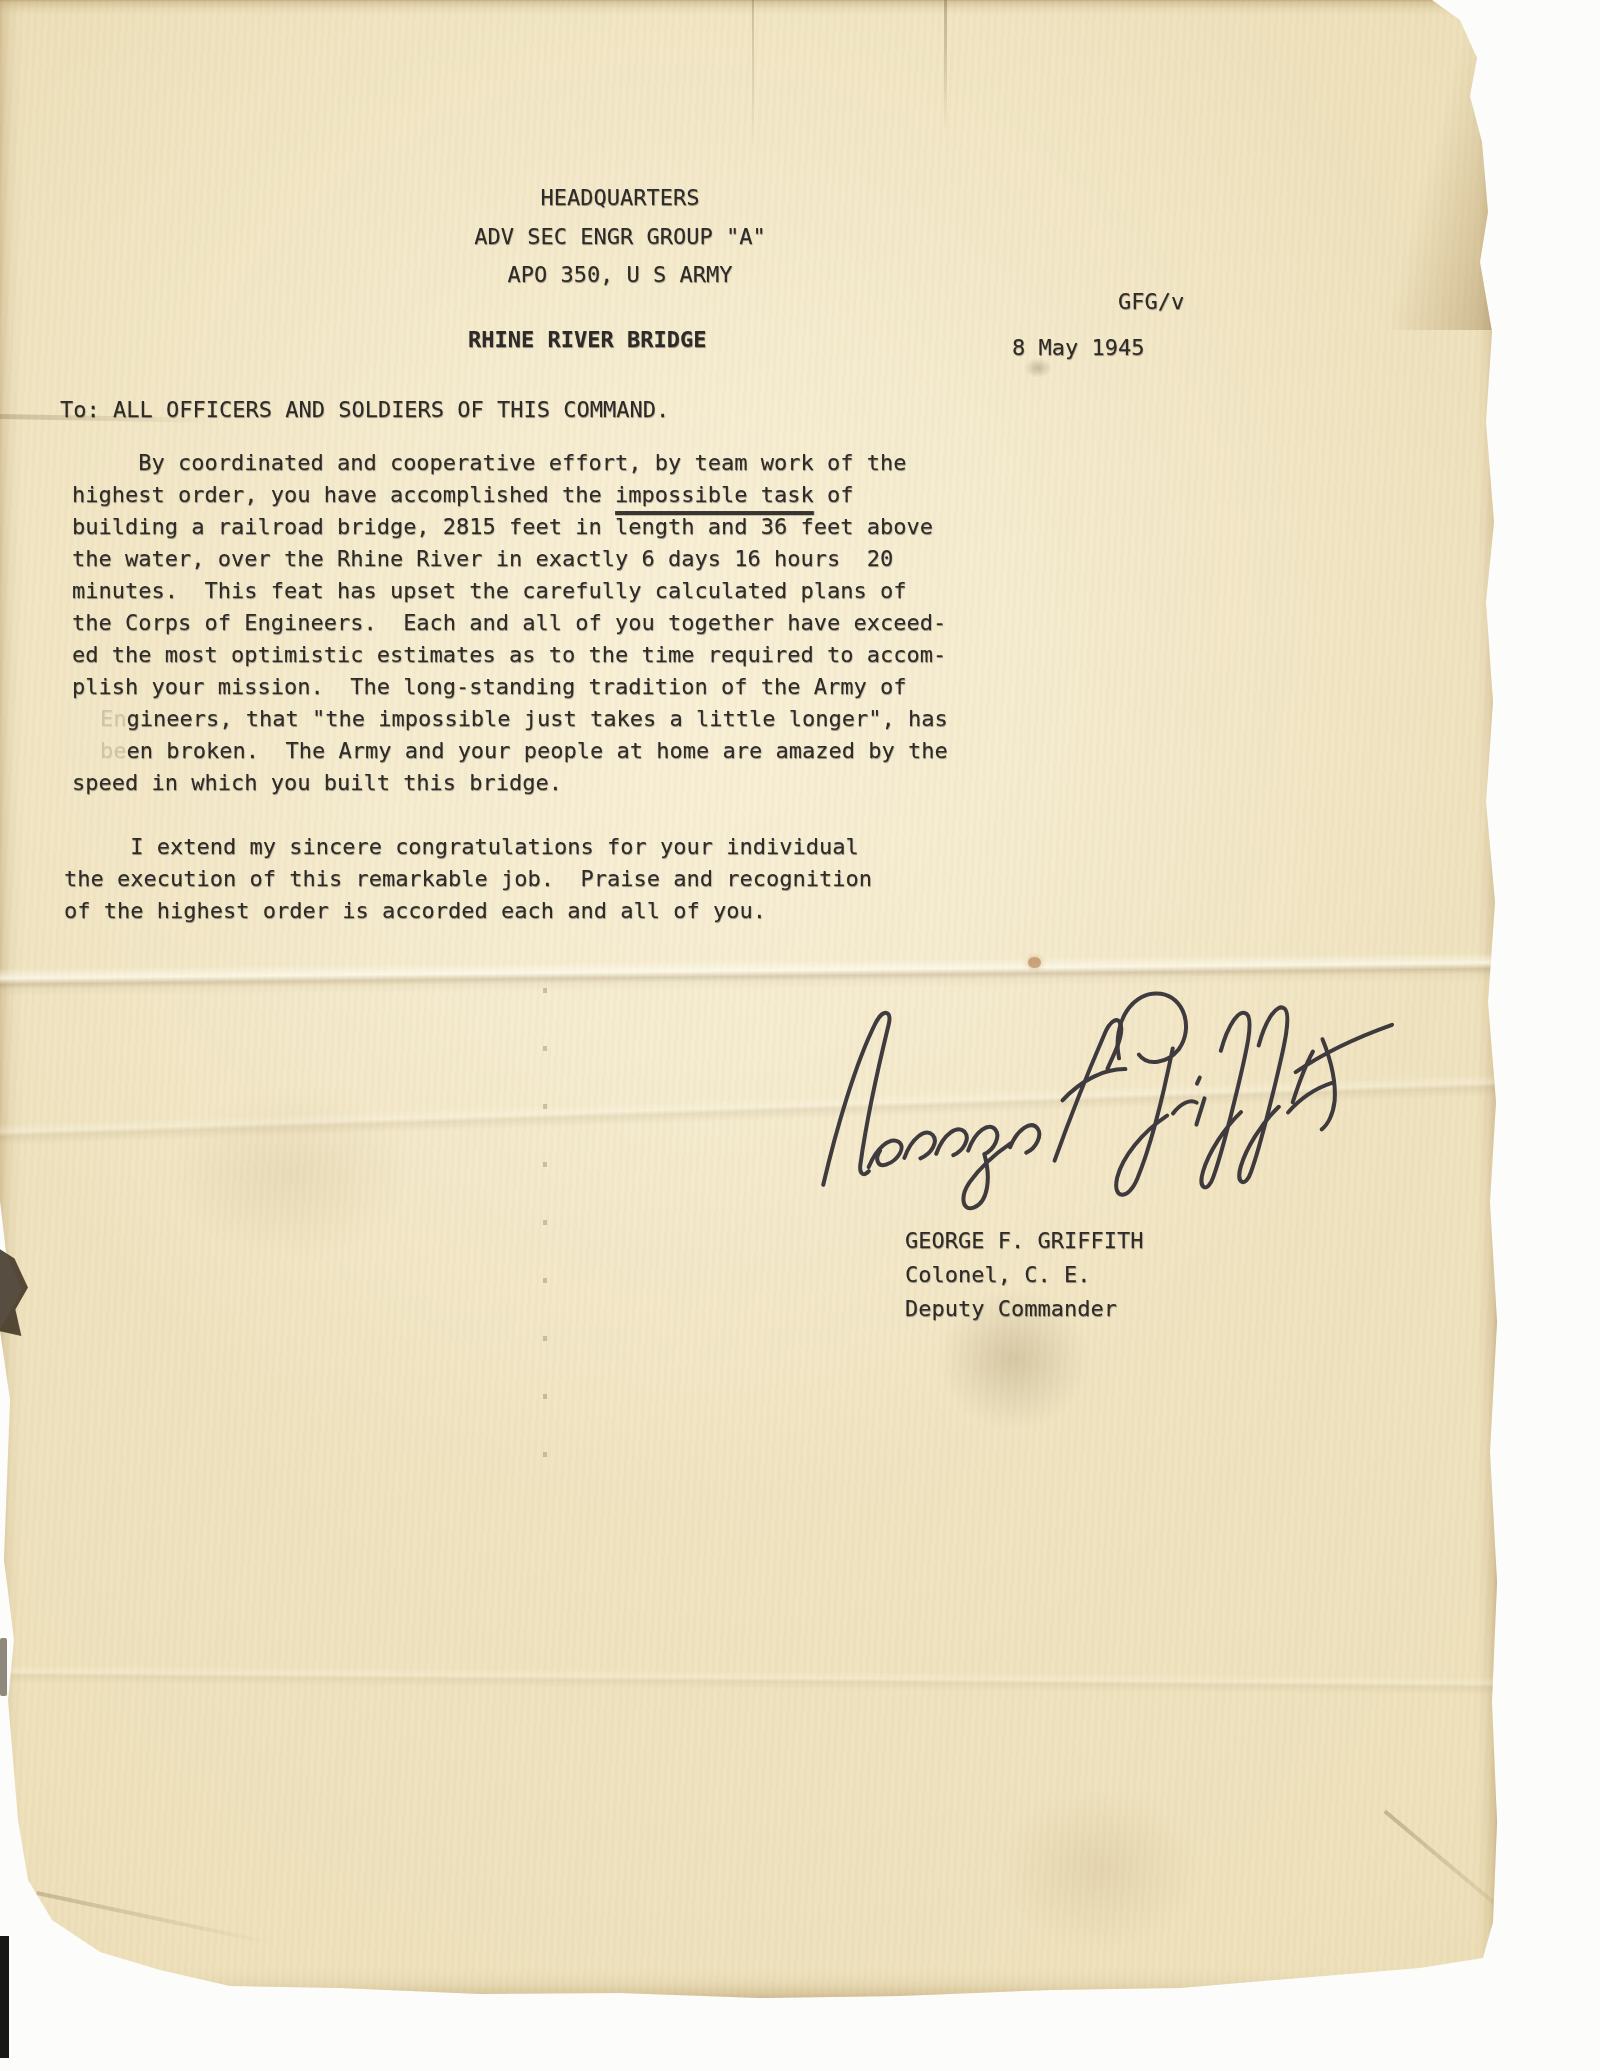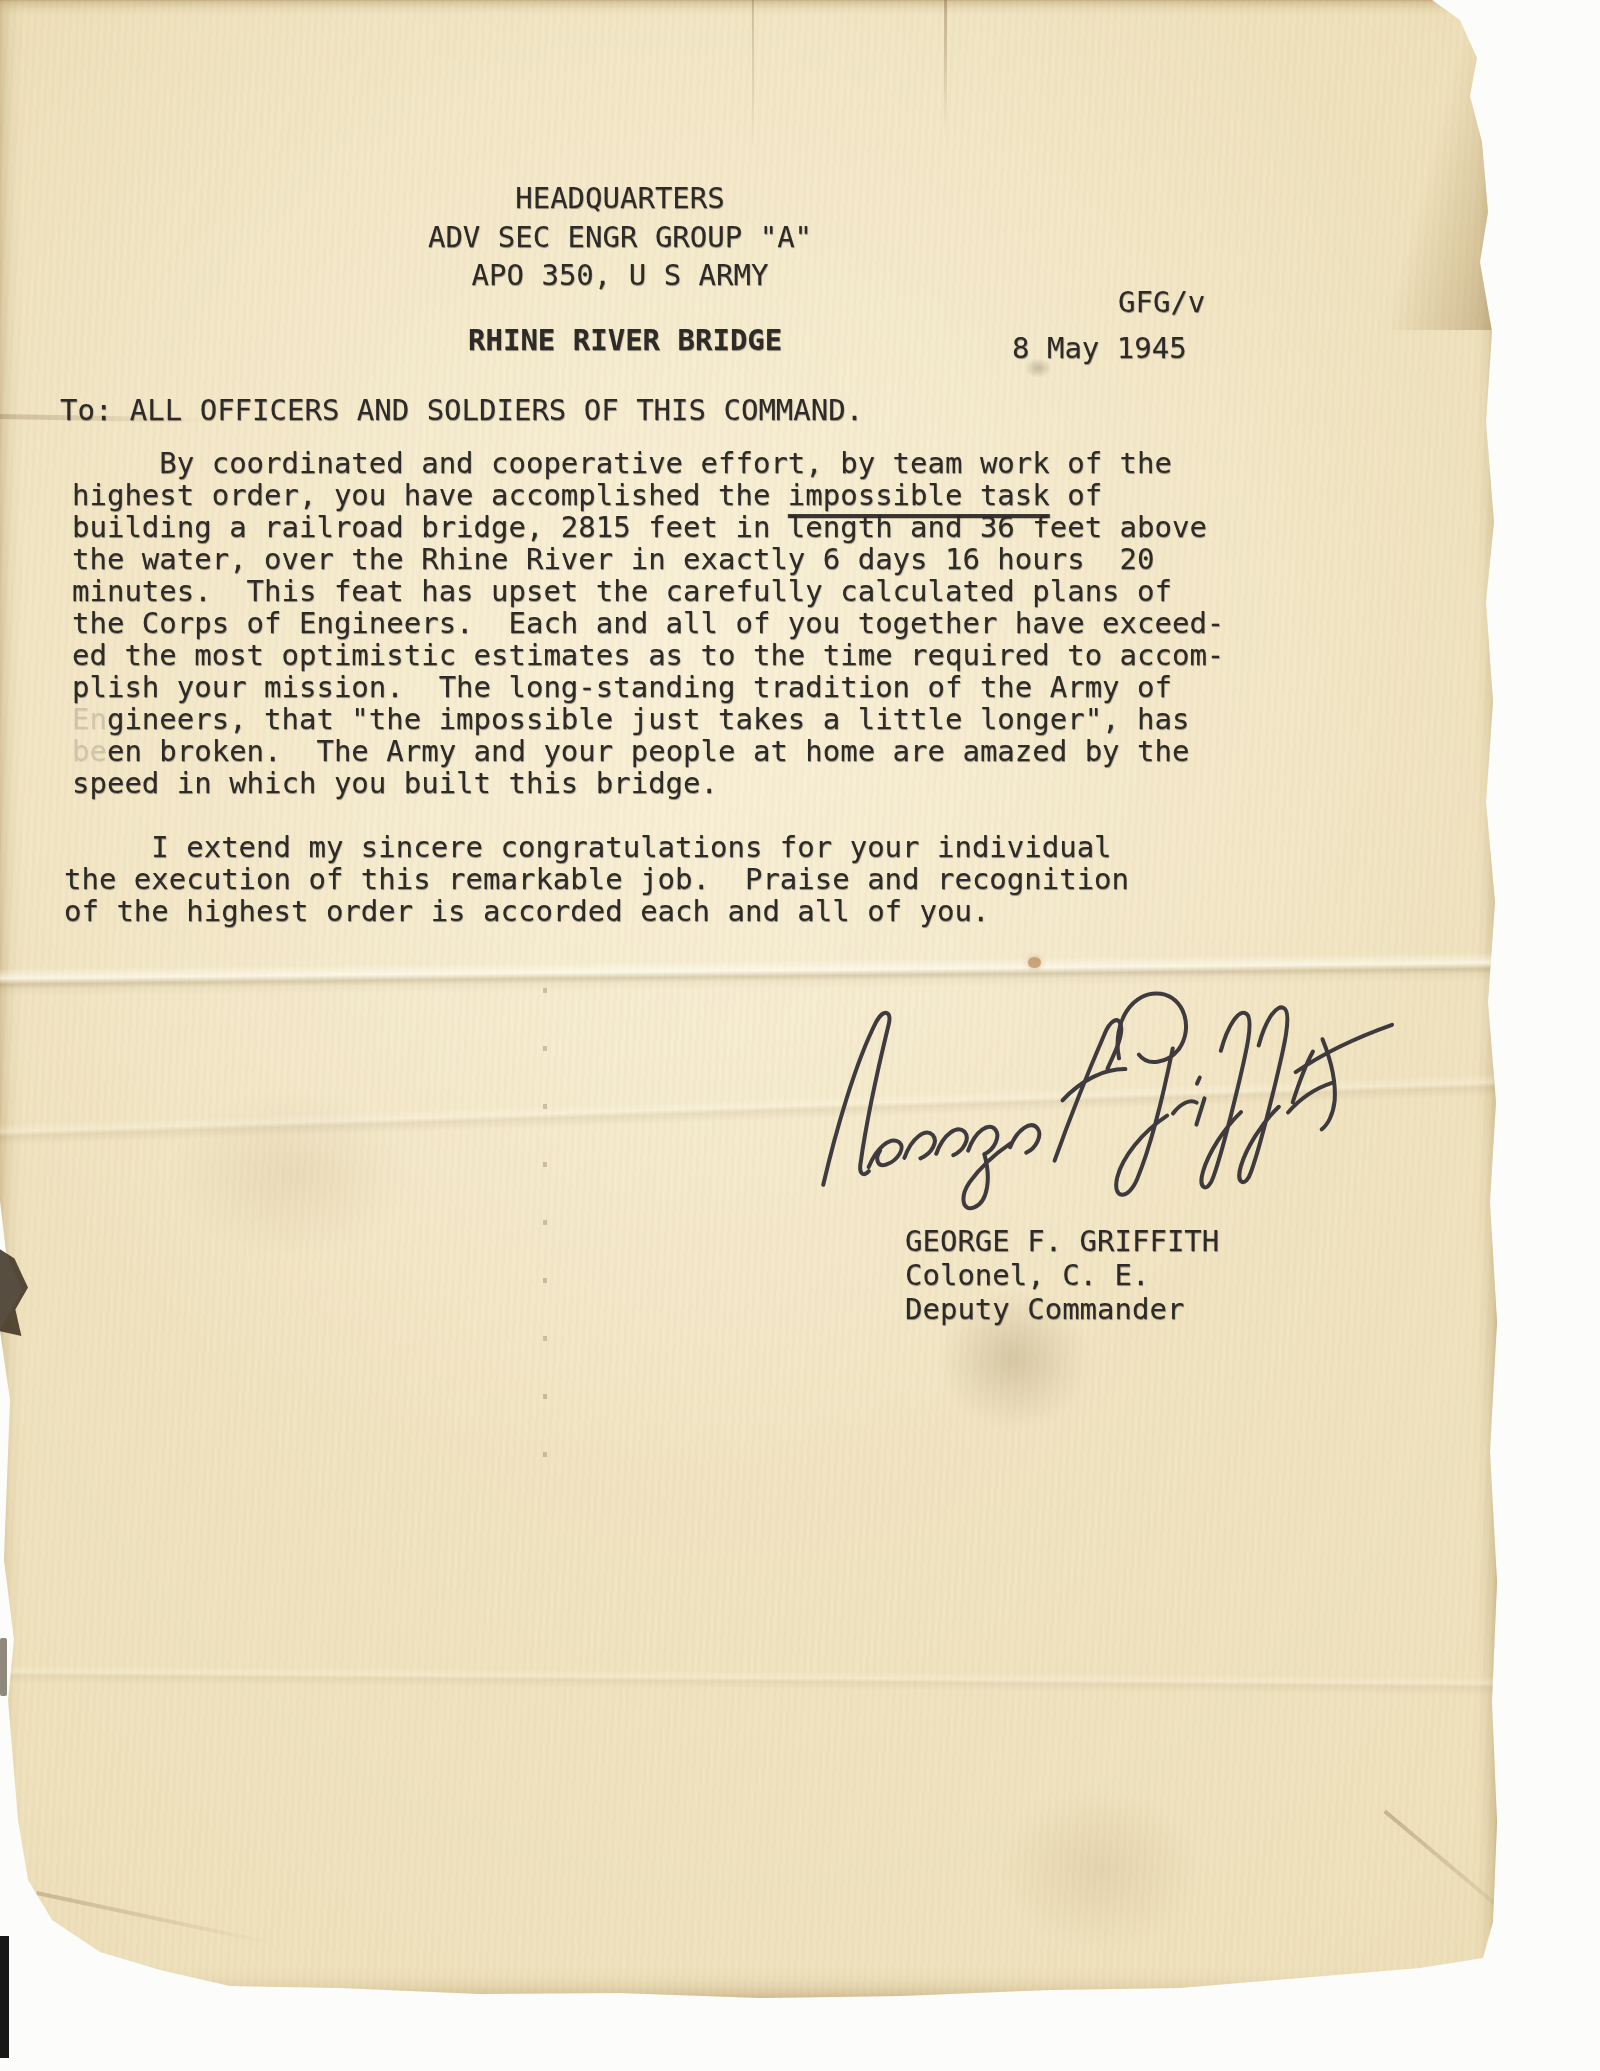--- a/index.html
+++ b/index.html
@@ -77,32 +77,32 @@
     background:radial-gradient(closest-side, rgba(100,90,72,.32), transparent 100%);}
 
   
   .tear-left{position:absolute;left:-2px;top:1248px;width:30px;height:88px;background:#3a2e1f;opacity:.85;
     clip-path:polygon(0 0,55% 12%,100% 45%,58% 70%,78% 100%,0 94%);}
   .mark-left-2{position:absolute;left:0;top:1638px;width:7px;height:58px;background:rgba(70,58,42,.6);border-radius:2px;}
   .mark-left-3{position:absolute;left:0;top:1936px;width:9px;height:122px;background:#181818;}
 
   
   .ink{color:#2d2a27;text-shadow:.5px .5px .8px rgba(45,40,35,.5);}
-  .tw{position:absolute;font-size:29px;line-height:32px;letter-spacing:0;}
+  .tw{position:absolute;font-size:22px;line-height:32px;letter-spacing:0;}
   .line{white-space:pre;}
   .letterhead{left:300px;top:179px;width:640px;text-align:center;line-height:38.5px;}
   .reference{left:1118px;top:286px;}
   .subject{left:468px;top:324px;font-weight:bold;}
   .dateline{left:1012px;top:332px;}
   .salutation{left:60px;top:394px;}
   .para1{left:72px;top:447px;}
   .para2{left:64px;top:831px;}
   .u{text-decoration:underline;text-decoration-thickness:3.5px;text-underline-offset:9px;
      text-decoration-color:rgba(43,40,38,.88);}
-  .faded{opacity:.17;}
+  .faded{opacity:.17;margin-left:28px;}
 
   
   .sig-script{position:absolute;left:790px;top:960px;width:620px;height:252px;transform:rotate(-2deg);}
   .sig-script svg{width:100%;height:100%;}
   .sig-block{left:905px;top:1224px;line-height:34px;}
 </style>
 </head>
 <body>
 
 <div class="scan">

